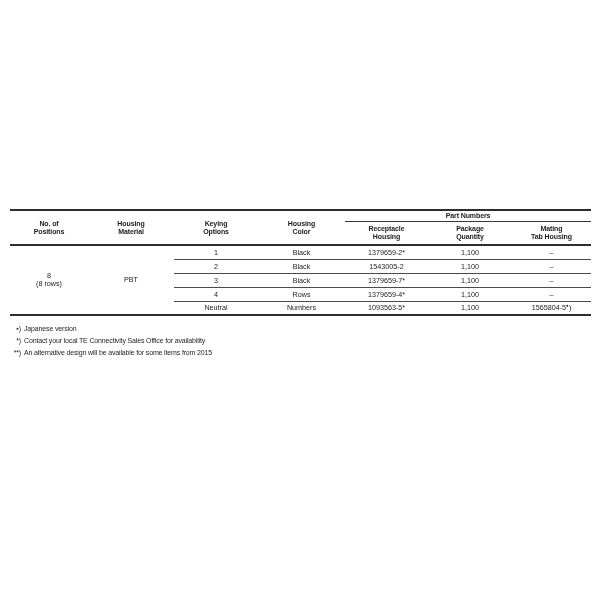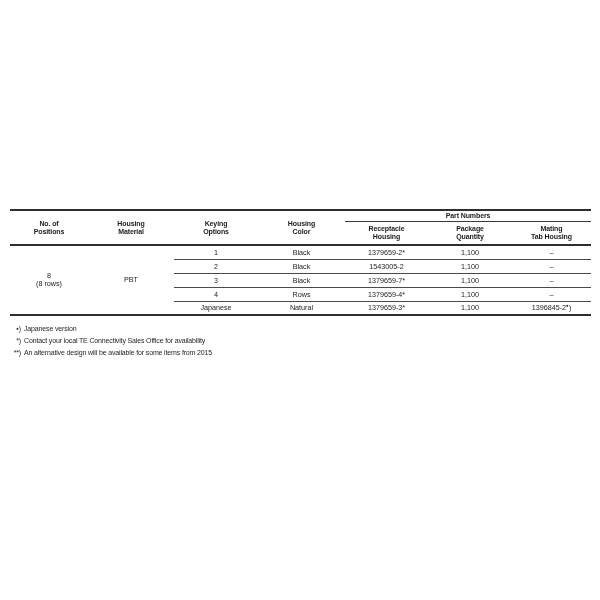--- a/index.html
+++ b/index.html
@@ -165,25 +165,25 @@
           <td><span>–</span><span class="sup"></span><span></span></td>
         </tr>
         <tr>
           <td>4</td>
           <td>Rows</td>
           <td>1379659-4*</td>
           <td>1,100</td>
           <td><span>–</span><span class="sup"></span><span></span></td>
         </tr>
         <tr>
-          <td>Japanese</td>
-          <td>Natural</td>
-          <td>1379659-3*</td>
+          <td>Neutral</td>
+          <td>Numbers</td>
+          <td>1093563-5*</td>
           <td>1,100</td>
-          <td><span>1396845-2</span><span class="sup">●</span><span>)</span></td>
+          <td><span>1565804-5</span><span class="sup">●</span><span>)</span></td>
         </tr>
       </tbody>
     </table>
 
     <div class="footnotes">
       <div class="fn">
         <span class="fn-marker"><span class="sup">●</span><span>)</span></span><span class="fn-text">Japanese version</span>
       </div>
       <div class="fn">
         <span class="fn-marker"><span class="sup"></span><span>*)</span></span><span class="fn-text">Contact your local TE Connectivity Sales Office for availability</span>

